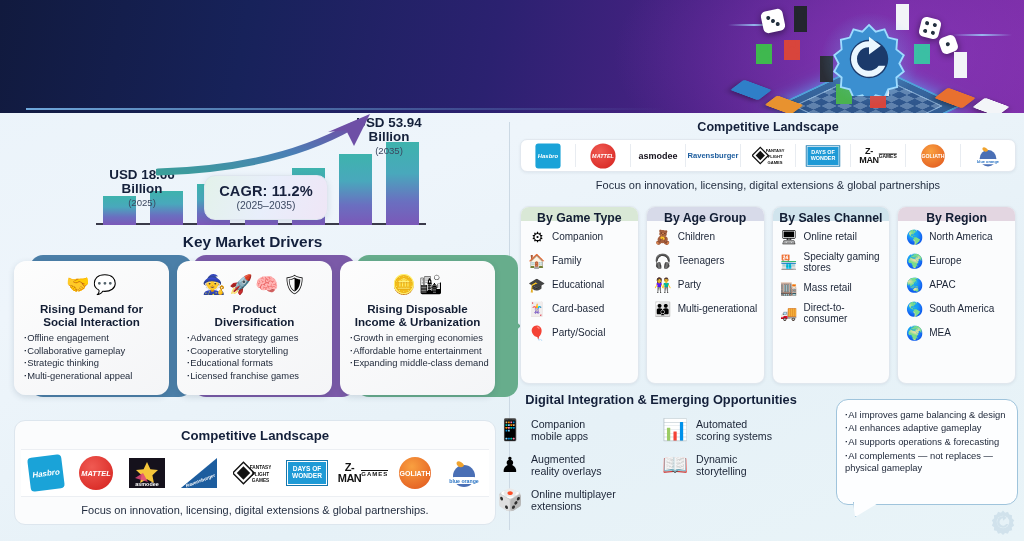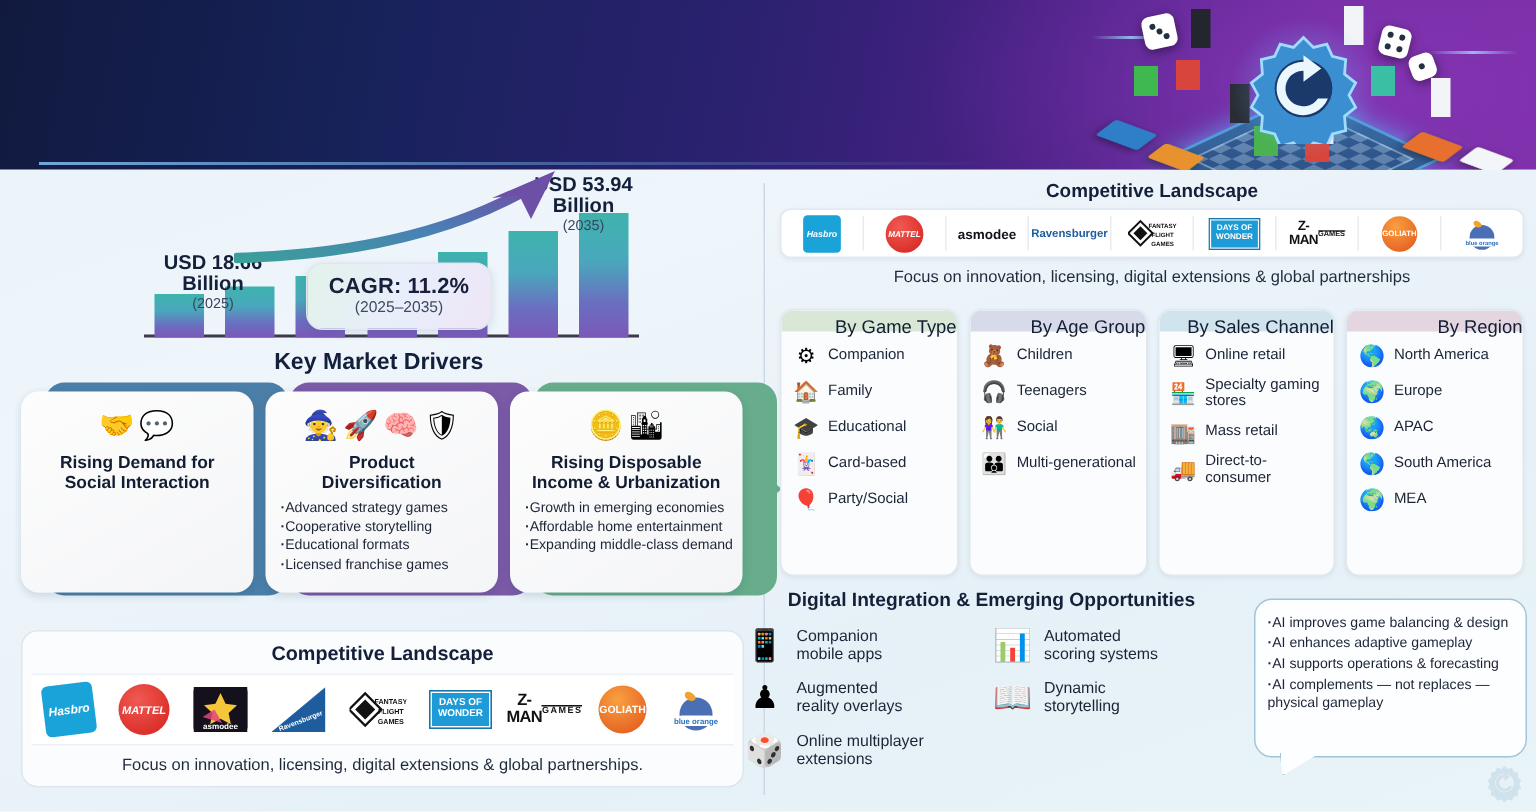--- a/index.html
+++ b/index.html
@@ -109,21 +109,21 @@
     display:flex; align-items:center; box-shadow:0 1px 3px rgba(40,60,90,.08); }
   .clr-strip .cell { flex:1; display:flex; align-items:center; justify-content:center; height:23px;
     border-right:1px solid #e8ecf1; }
   .clr-strip .cell:last-child { border-right:none; }
   .clr-foot { text-align:center; font-size:11px; color:#1f2a3d; margin-top:7px; }
 
   
   .cols { position:absolute; left:520px; top:206px; width:496px; height:178px; display:flex; gap:7px; }
   .col { flex:1; background:#fbfcfd; border:1px solid #e0e7ee; border-radius:9px; overflow:hidden;
     box-shadow:0 1px 3px rgba(40,60,90,.08); }
-  .col h4 { height:14px; line-height:22px; text-align:right; font-size:12.3px; font-weight:normal; color:#121d33; }
+  .col h4 { height:14px; line-height:22px; text-align:center; font-size:12.3px; font-weight:bold; color:#121d33; }
   .col ul { padding:6px 5px 4px 7px; }
   .col li { list-style:none; display:flex; align-items:center; gap:5px; margin-bottom:5px; }
   .col li span.tx { font-size:10px; color:#1b2troll; color:#1b2436; line-height:1.1; }
   .ico { width:19px; height:19px; flex:0 0 19px; display:flex; align-items:center; justify-content:center; font-size:14px; }
 
   
   .digi { position:absolute; left:496px; top:392px; width:330px; }
   .digi h3 { text-align:center; font-size:12.8px; font-weight:bold; color:#14203a; }
   .digi-grid { margin-top:9px; display:flex; }
   .digi-col { flex:1; }
@@ -273,20 +273,26 @@
 <div class="drivers" id="drivers">
     <div class="dwrap" style="left: 0px;">
       <div class="tab" style="background: rgb(75, 127, 168);"></div>
       <div class="chev" style="background: rgb(75, 127, 168); clip-path: polygon(0px 0px, 100% 50%, 0px 100%);"></div>
       <div class="dcard">
         <div class="dicons">
           <span style="font-size: 19px;">🤝</span>
           <span style="font-size: 19px;">💬</span>
         </div>
         <div class="dtitle"><span>Rising Demand for</span><br><span>Social Interaction</span></div>
+        <ul class="dlist">
+          <li>Offline engagement</li>
+          <li>Collaborative gameplay</li>
+          <li>Strategic thinking</li>
+          <li>Multi-generational appeal</li>
+        </ul>
       </div>
     </div>
     <div class="dwrap" style="left: 163px;">
       <div class="tab" style="background: rgb(123, 90, 168);"></div>
       <div class="chev" style="background: rgb(123, 90, 168); clip-path: polygon(0px 0px, 100% 50%, 0px 100%);"></div>
       <div class="dcard">
         <div class="dicons">
           <span style="font-size: 19px;">🧙</span>
           <span style="font-size: 19px;">🚀</span>
           <span style="font-size: 19px;">🧠</span>
@@ -455,21 +461,21 @@
         <li>
           <span class="ico">🧸</span>
           <span class="tx">Children</span>
         </li>
         <li>
           <span class="ico">🎧</span>
           <span class="tx">Teenagers</span>
         </li>
         <li>
           <span class="ico">👫</span>
-          <span class="tx">Social</span>
+          <span class="tx">Party</span>
         </li>
         <li>
           <span class="ico">👪</span>
           <span class="tx">Multi-generational</span>
         </li>
       </ul>
     </div>
     <div class="col">
       <h4 style="background: rgb(208, 228, 237);">By Sales Channel</h4>
       <ul>

